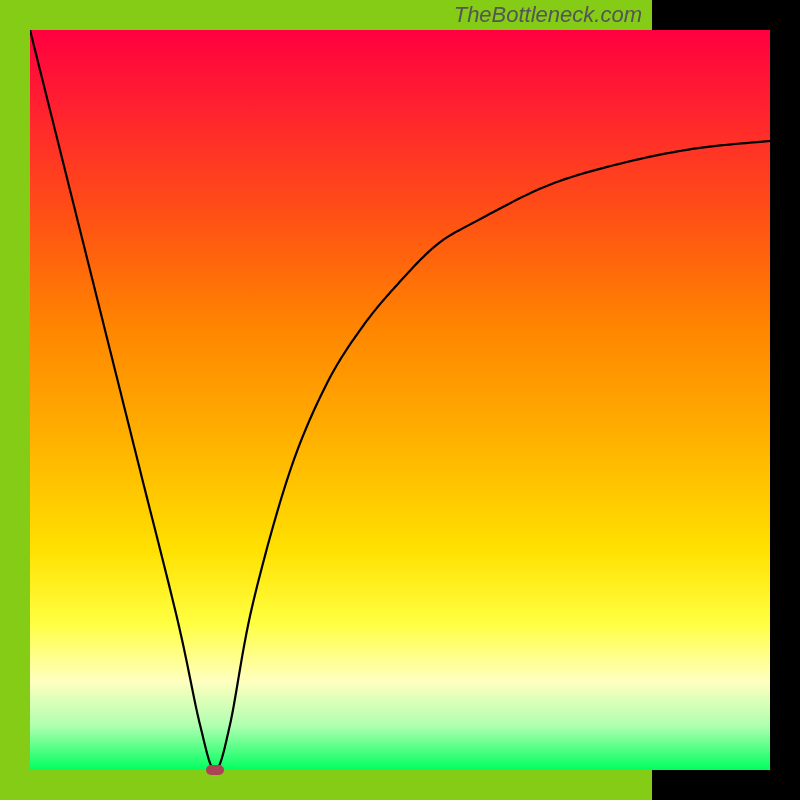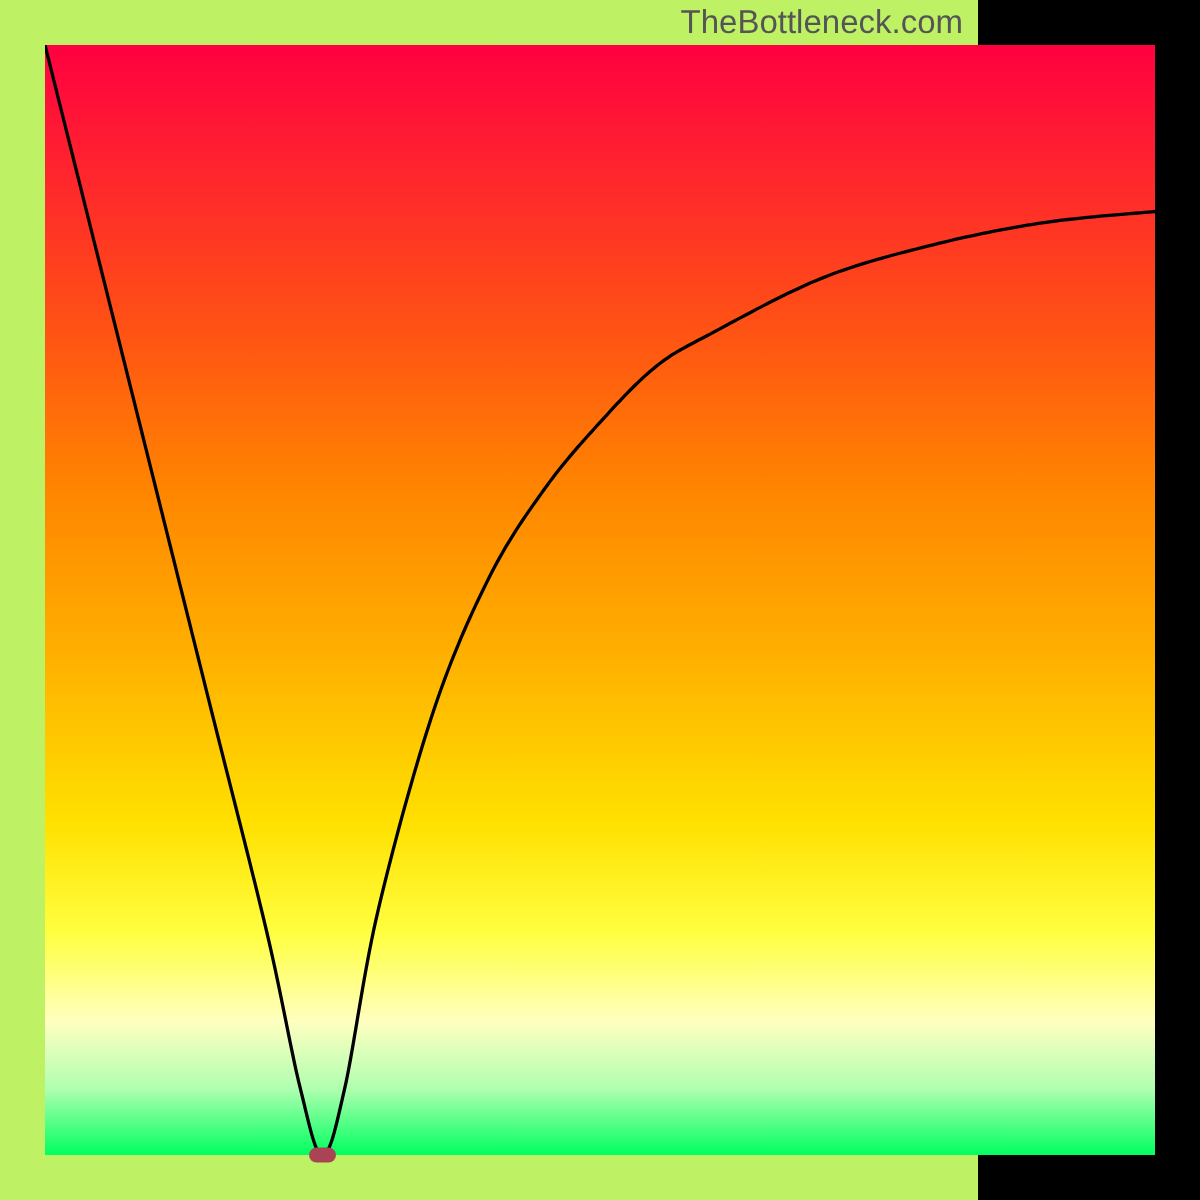--- a/index.html
+++ b/index.html
@@ -6,22 +6,23 @@
     margin: 0;
     padding: 0;
     width: 800px;
     height: 800px;
     overflow: hidden;
     background: #000;
   }
   .outer {
     width: 652px;
     height: 800px;
-    background: #bef264;
+    background: #84cc16;
     position: relative;
+    font-style: italic;
   }
   .plot {
     position: absolute;
     left: 30px;
     top: 30px;
     width: 740px;
     height: 740px;
     background: linear-gradient(to bottom,
       #ff0040 0%,
       #ff2030 10%,

